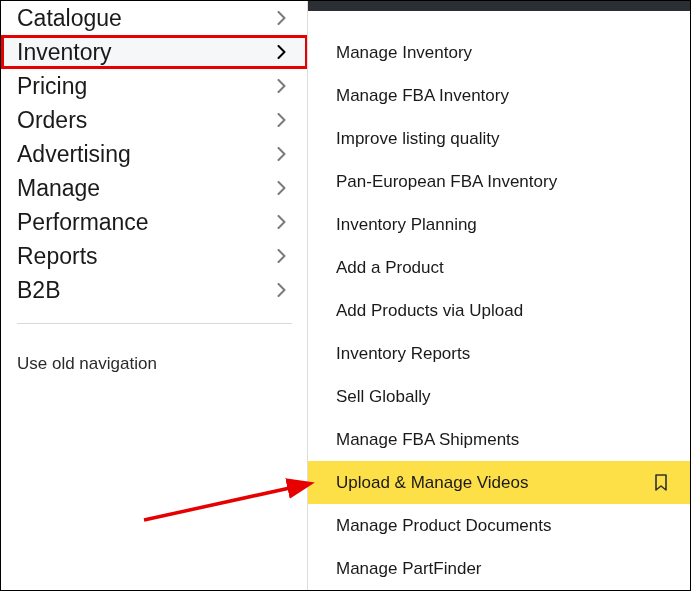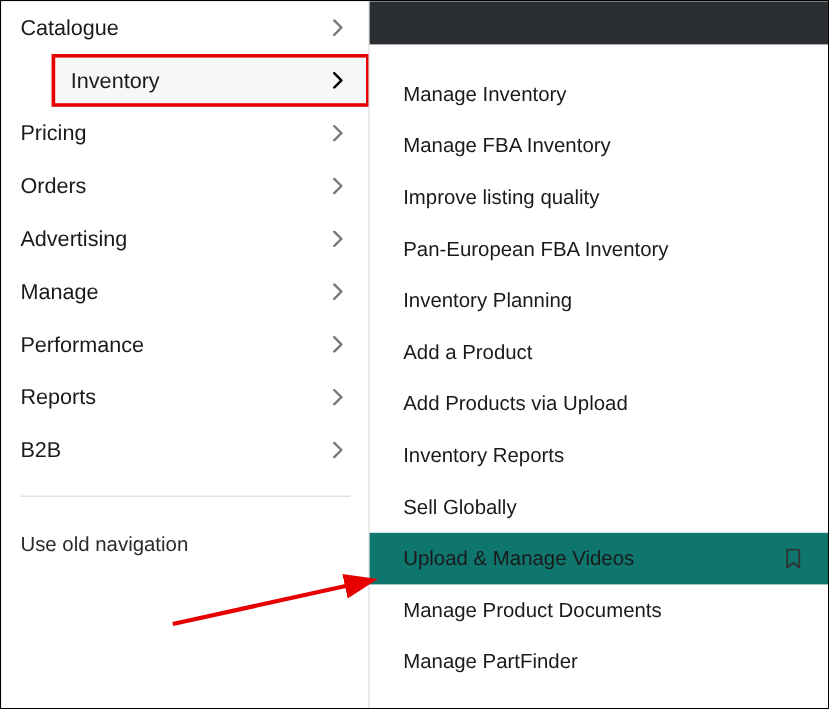--- a/index.html
+++ b/index.html
@@ -19,33 +19,32 @@
   .sidebar {
     width: 307px;
     background: #fff;
     padding-bottom: 8px;
     position: relative;
   }
   .sidebar-item {
     display: flex;
     align-items: center;
     justify-content: space-between;
-    height: 44px;
+    height: 34px;
     padding: 0 22px 0 16px;
-    font-size: 18px;
+    font-size: 23px;
     color: #1a1a1a;
     cursor: pointer;
   }
   .sidebar-item.active {
     background: #f6f7f8;
   }
   .sidebar-item.highlighted {
     outline: 3px solid #e60000;
     outline-offset: -3px;
-    margin-left: 42px;
   }
   .chevron {
     color: #7a7a7a;
     display: inline-flex;
   }
   .sidebar-item.active .chevron { color: #000; }
   .divider {
     border-top: 1px solid #d9d9d9;
     margin: 16px;
   }
@@ -75,21 +74,21 @@
     display: flex;
     align-items: center;
     justify-content: space-between;
     height: 43px;
     padding: 0 22px 0 28px;
     font-size: 17px;
     color: #1a1a1a;
     cursor: pointer;
   }
   .submenu-item.hover {
-    background: #0f766e;
+    background: #fde047;
     text-align: center;
   }
   .bookmark {
     color: #333;
     visibility: hidden;
     display: inline-flex;
   }
   .submenu-item.hover .bookmark { visibility: visible; }
   
   .arrow-svg {
@@ -239,20 +238,28 @@
         <div class="submenu-item">
           <span>Inventory Reports</span>
           <span class="bookmark">
             <svg width="14" height="17" viewBox="0 0 14 17">
               <path d="M2 1 H12 V16 L7 12 L2 16 Z" fill="none" stroke="currentColor" stroke-width="1.6" stroke-linejoin="round"></path>
             </svg>
           </span>
         </div>
         <div class="submenu-item">
           <span>Sell Globally</span>
+          <span class="bookmark">
+            <svg width="14" height="17" viewBox="0 0 14 17">
+              <path d="M2 1 H12 V16 L7 12 L2 16 Z" fill="none" stroke="currentColor" stroke-width="1.6" stroke-linejoin="round"></path>
+            </svg>
+          </span>
+        </div>
+        <div class="submenu-item">
+          <span>Manage FBA Shipments</span>
           <span class="bookmark">
             <svg width="14" height="17" viewBox="0 0 14 17">
               <path d="M2 1 H12 V16 L7 12 L2 16 Z" fill="none" stroke="currentColor" stroke-width="1.6" stroke-linejoin="round"></path>
             </svg>
           </span>
         </div>
         <div class="submenu-item hover">
           <span>Upload &amp; Manage Videos</span>
           <span class="bookmark">
             <svg width="14" height="17" viewBox="0 0 14 17">

